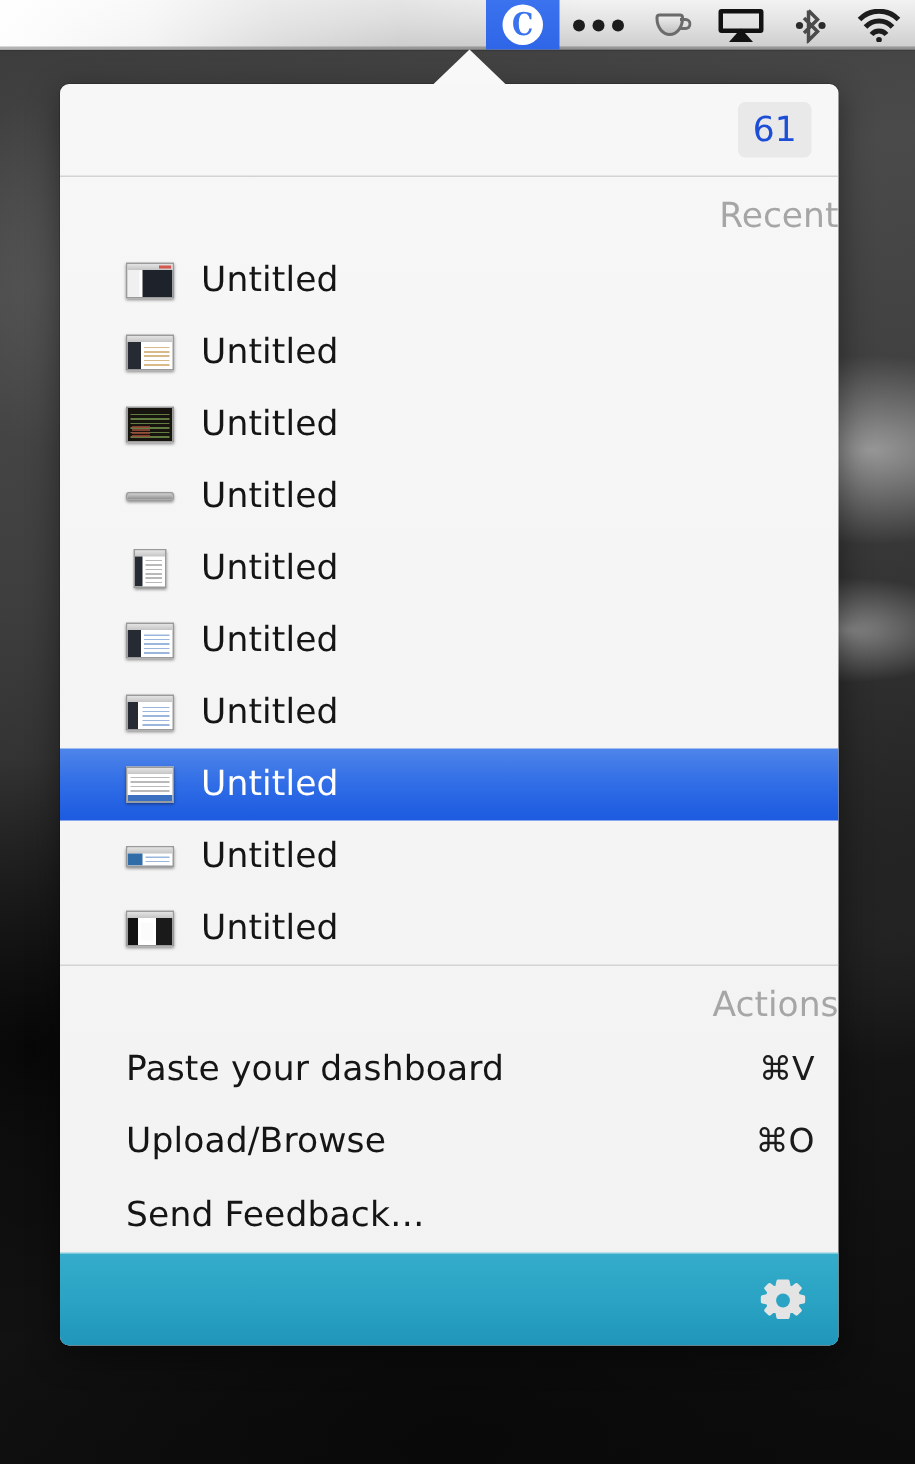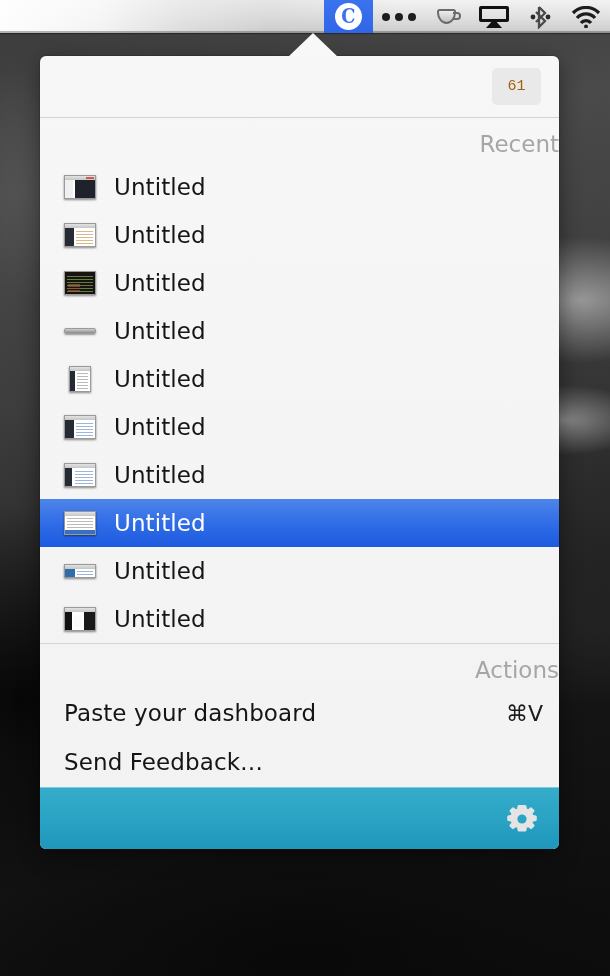--- a/index.html
+++ b/index.html
@@ -124,34 +124,34 @@
   #header-row{
     height:61px; display:flex; align-items:center;
     padding:0 18px 0 44px;
   }
   #header-title{ font-size:24px; color:#1b1b1b; letter-spacing:.1px; }
   #header-badge{
     margin-left:auto;
     min-width:49px; height:37px; border-radius:5px;
     background:#e9e9e9;
     display:flex; align-items:center; justify-content:center;
-    font-size:15px; color:#a16207; padding:0 8px;font-family:Liberation Mono, monospace;
+    font-size:23px; color:#1d4ed8; padding:0 8px;
   }
 
   
   .section-label{
     font-size:23px; color:#a6a6a6;
     padding:13px 0 6px 44px;
     text-align:right;
   }
 
   
   .row{
     height:48px; display:flex; align-items:center;
-    padding-left:24px; padding-right:16px;
+    padding-left:44px; padding-right:16px;
   }
   .row .label{ font-size:23px; color:#151515; letter-spacing:.1px; }
   .row .shortcut{ margin-left:auto; font-size:22px; color:#1b1b1b; }
 
   .row.selected{
     background:linear-gradient(to bottom,#4e85ea 0%,#2f6ce6 52%,#1c5ae0 100%);
   }
   .row.selected .label{ color:#ffffff; }
 
   
@@ -385,20 +385,24 @@
 
   <div class="sep"></div>
 
   <div class="section-label">Actions</div>
 
   <div class="row">
     <div class="label">Paste your dashboard</div>
     <div class="shortcut">⌘V</div>
   </div>
 
+  <div class="row">
+    <div class="label">Upload/Browse</div>
+    <div class="shortcut">⌘O</div>
+  </div>
 
   <div class="row" style="height:50px">
     <div class="label">Send Feedback…</div>
     <div class="shortcut"></div>
   </div>
 
   <div id="footer">
     <div id="gear-btn">
       <svg width="32" height="32" viewBox="0 0 32 32">
         <g fill="#e4e4e4">

